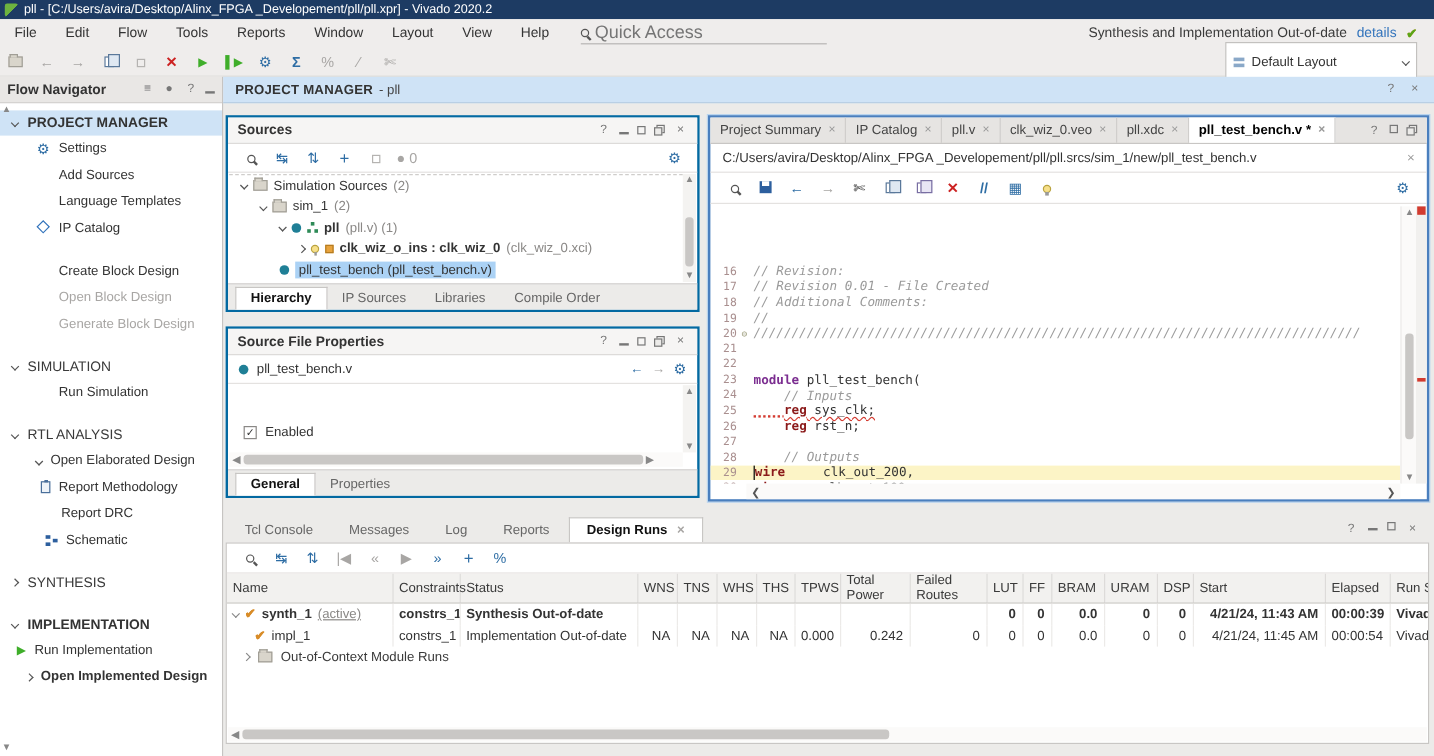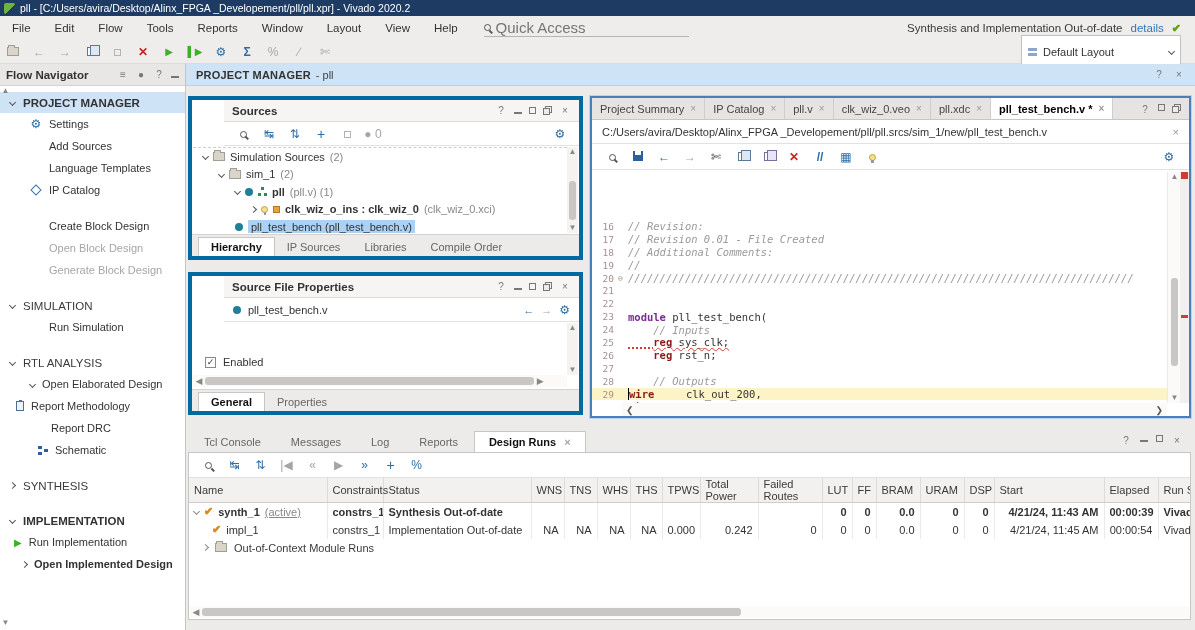--- a/index.html
+++ b/index.html
@@ -81,21 +81,21 @@
   .fn-item.dis { color:#a8a6a4; }
   .fn-gap { height:14px; }
 
   
   .pm-strip { position:absolute; left:186px; top:64px; width:1009px; height:22px; background:#cfe3f6; display:flex; align-items:center; padding:0 10px; border-bottom:1px solid #b9cfe4; }
   .pm-strip b { font-size:11px; letter-spacing:.2px; }
   .pm-strip .sub { margin-left:5px; color:#444; }
   .pm-strip .icons { margin-left:auto; display:flex; gap:8px; }
 
   
-  .panel { position:absolute; background:#fff; border:4px solid #0369a1;padding-left:32px; }
+  .panel { position:absolute; background:#fff; border:2px solid #0369a1; }
   .p-head { height:22px; display:flex; align-items:center; padding:0 8px; border-bottom:1px solid #dddbd9; background:#f6f5f4; }
   .p-head b { font-size:11.5px; }
   .p-head .icons { margin-left:auto; display:flex; gap:7px; align-items:center; }
   .p-tools { height:24px; display:flex; align-items:center; gap:4px; padding:0 8px; border-bottom:1px solid #e4e2e0; }
   .p-tools .tbtn { width:22px; }
   .tabstrip { position:absolute; left:0; bottom:0; width:100%; height:22px; background:#ecebe9; border-top:1px solid #d5d3d1; display:flex; align-items:flex-end; padding-left:6px; }
   .tab { padding:3px 12px; color:#666; }
   .tab.active { background:#fff; border:1px solid #c8c6c4; border-bottom:none; font-weight:bold; color:#111; }
 
   
@@ -272,21 +272,21 @@
     </div>
     <div class="fn-gap"></div>
     <div class="fn-sec plain">
       <span class="chev"></span>
       <span>RTL ANALYSIS</span>
     </div>
     <div class="fn-item" style="">
       <span class="chev"></span>
       <span>Open Elaborated Design</span>
     </div>
-    <div class="fn-item" style="padding-left:16px">
+    <div class="fn-item" style="padding-left:34px">
       <span class="ic-clip"></span>
       <span>Report Methodology</span>
     </div>
     <div class="fn-item" style="padding-left:51px">
       <span>Report DRC</span>
     </div>
     <div class="fn-item" style="padding-left:38px">
       <span class="ic-schem"></span>
       <span>Schematic</span>
     </div>

